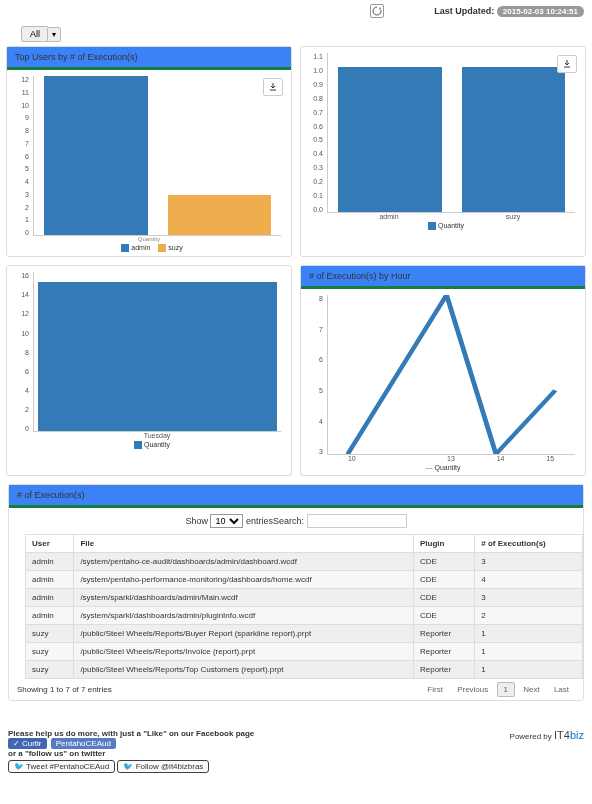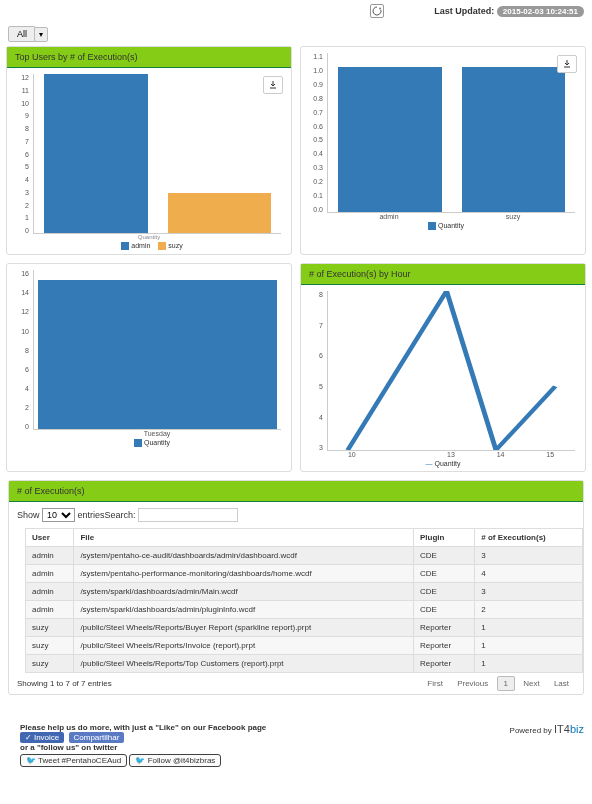--- a/index.html
+++ b/index.html
@@ -2,54 +2,54 @@
 <html><head>
 <meta charset="utf-8">
 <style>
   * { box-sizing: border-box; margin: 0; padding: 0; }
   body { font-family: Arial, Helvetica, sans-serif; font-size: 10px; color: #333; background: #fff; width: 592px; }
   .header-bar { text-align: right; padding: 4px 8px; font-size: 9px; }
   .refresh-icon { display: inline-block; width: 14px; height: 14px; border: 1px solid #999; vertical-align: middle; border-radius: 2px; position: relative; margin-right: 4px; }
   .refresh-icon svg { position: absolute; top: 1px; left: 1px; }
   .timestamp-pill { background: #999; color: #fff; padding: 1px 6px; border-radius: 7px; font-size: 8px; font-weight: bold; vertical-align: middle; }
   .last-upd-label { font-weight: bold; vertical-align: middle; margin-left: 44px; }
-  .filter-row { padding: 4px 8px; }
+  .filter-row { padding: 4px 21px; }
   .filter-btn { background: #eee; border: 1px solid #bbb; padding: 2px 8px; font-size: 9px; border-radius: 2px; }
   .filter-drop { background: #eee; border: 1px solid #bbb; padding: 2px 4px; font-size: 8px; border-radius: 2px; margin-left: -2px;}
   .panels { display: flex; flex-wrap: wrap; padding: 0 6px; gap: 8px; }
   .panel { border: 1px solid #ddd; border-radius: 3px; flex: 1 1 calc(50% - 8px); min-width: 270px; background: #fff; }
-  .panel-title { background: #84cc16; padding: 5px 8px; font-size: 9px; border-bottom: 1px solid #15803d; }
+  .panel-title { background: #3b82f6; padding: 5px 8px; font-size: 9px; border-bottom: 3px solid #15803d; }
   .panel-body { padding: 6px 10px 4px 10px; position: relative; }
   .dl-btn { position: absolute; top: 8px; right: 8px; width: 20px; height: 18px; border: 1px solid #ccc; border-radius: 2px; display: flex; align-items: center; justify-content: center; background: #fff; }
   .chart-area { height: 160px; display: flex; }
   .y-axis { display: flex; flex-direction: column; justify-content: space-between; font-size: 7px; color: #555; text-align: right; padding-right: 4px; width: 16px; }
   .plot { flex: 1; border-left: 1px solid #ccc; border-bottom: 1px solid #ccc; display: flex; align-items: flex-end; padding: 0 10px; gap: 20px; }
   .bar { flex: 1; background: #337ab7; }
   .bar.orange { background: #f0ad4e; }
   .cat-labels { display: flex; font-size: 7px; color: #555; padding-left: 16px; }
   .cat-labels span { flex: 1; text-align: center; }
   .axis-title { text-align: center; font-size: 6px; color: #888; margin-top: 0px; }
   .legend { text-align: center; font-size: 7px; margin-top: 2px; }
   .legend-swatch { display: inline-block; width: 8px; height: 8px; vertical-align: middle; margin: 0 2px 0 6px; }
   .sw-blue { background: #337ab7; }
   .sw-orange { background: #f0ad4e; }
   .line-plot { flex: 1; border-left: 1px solid #ccc; border-bottom: 1px solid #ccc; position: relative; }
   .full-panel { border: 1px solid #ddd; border-radius: 3px; margin: 8px; background: #fff; }
-  .table-controls { display: flex; justify-content: flex-start; padding: 6px 8px; font-size: 9px; align-items: center; }
+  .table-controls { display: flex; justify-content: center; padding: 6px 8px; font-size: 9px; align-items: center; }
   .table-controls select { font-size: 9px; border: 1px solid #999; background: #fff; }
   .table-controls input[type="text"] { border: 1px solid #ccc; width: 100px; font-size: 9px; height: 14px; }
   table.data { width: calc(100% - 16px); margin: 0 16px; border-collapse: collapse; font-size: 8px; }
   table.data th { text-align: left; font-weight: bold; padding: 4px 6px; border: 1px solid #ddd; background: #fff; }
   table.data td { padding: 4px 6px; border: 1px solid #ddd; }
   table.data tr:nth-child(even) td { background: #f7f7f7; }
   table.data tr:nth-child(odd) td { background: #efefef; }
   .table-footer { display: flex; justify-content: space-between; padding: 6px 8px; font-size: 8px; align-items: center; }
   .pager span { padding: 2px 6px; color: #666; cursor: pointer; }
   .pager .current { border: 1px solid #bbb; background: #eee; border-radius: 2px; }
-  .footer { padding: 20px 8px 8px 8px; font-size: 8px; margin-left: 12px; }
+  .footer { padding: 20px 8px 8px 8px; font-size: 8px; }
   .footer-row { display: flex; justify-content: space-between; align-items: flex-start; }
   .social-btn { display: inline-block; background: #4267B2; color: #fff; padding: 1px 5px; border-radius: 2px; font-size: 8px; margin-right: 2px; }
   .tw-btn { display: inline-block; border: 1px solid #404040; padding: 1px 5px; border-radius: 3px; font-size: 8px; color: #333; background: #fafafa; margin-top: 2px; }
   .tw-bird { color: #1da1f2; font-weight: bold; }
   .logo { font-weight: normal; font-size: 11px; }
   .logo .it4 { color: #444; }
   .logo .biz { color: #0a73bb; }
 </style>
 </head>
 <body>
@@ -281,22 +281,22 @@
       <span>Next</span>
       <span>Last</span>
     </div>
   </div>
 </div>
 
 <div class="footer">
   <div class="footer-row">
     <div>
       <div><b>Please help us do more, with just a "Like" on our Facebook page</b></div>
-      <span class="social-btn">✓ <span>Invoice</span></span>
-      <span class="social-btn" style="background:#5a7ac4;">Compartilhar</span>
+      <span class="social-btn">✓ <span>Curtir</span></span>
+      <span class="social-btn" style="background:#5a7ac4;">PentahoCEAud</span>
       <div><b>or a "follow us" on twitter</b></div>
       <span class="tw-btn"><span class="tw-bird">🐦</span> <span>Tweet #PentahoCEAud</span></span>
       <span class="tw-btn"><span class="tw-bird">🐦</span> <span>Follow @it4bizbras</span></span>
     </div>
     <div>
       <span>Powered by</span>
       <span class="logo"><span class="it4">IT4</span><span class="biz">biz</span></span>
     </div>
   </div>
 </div>

